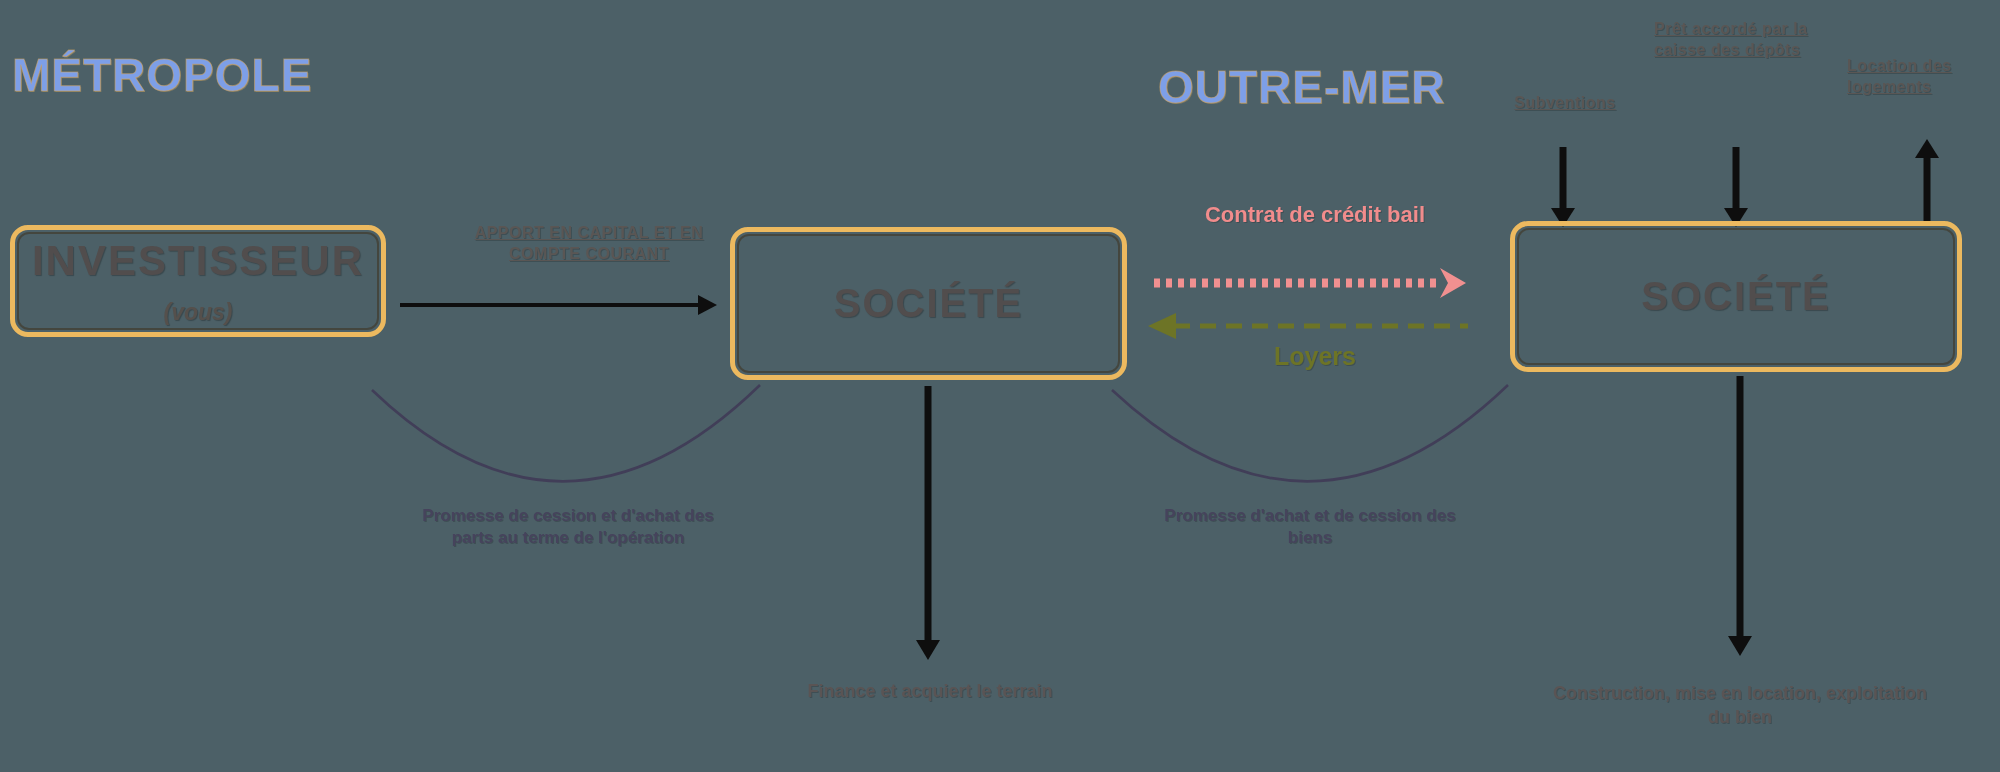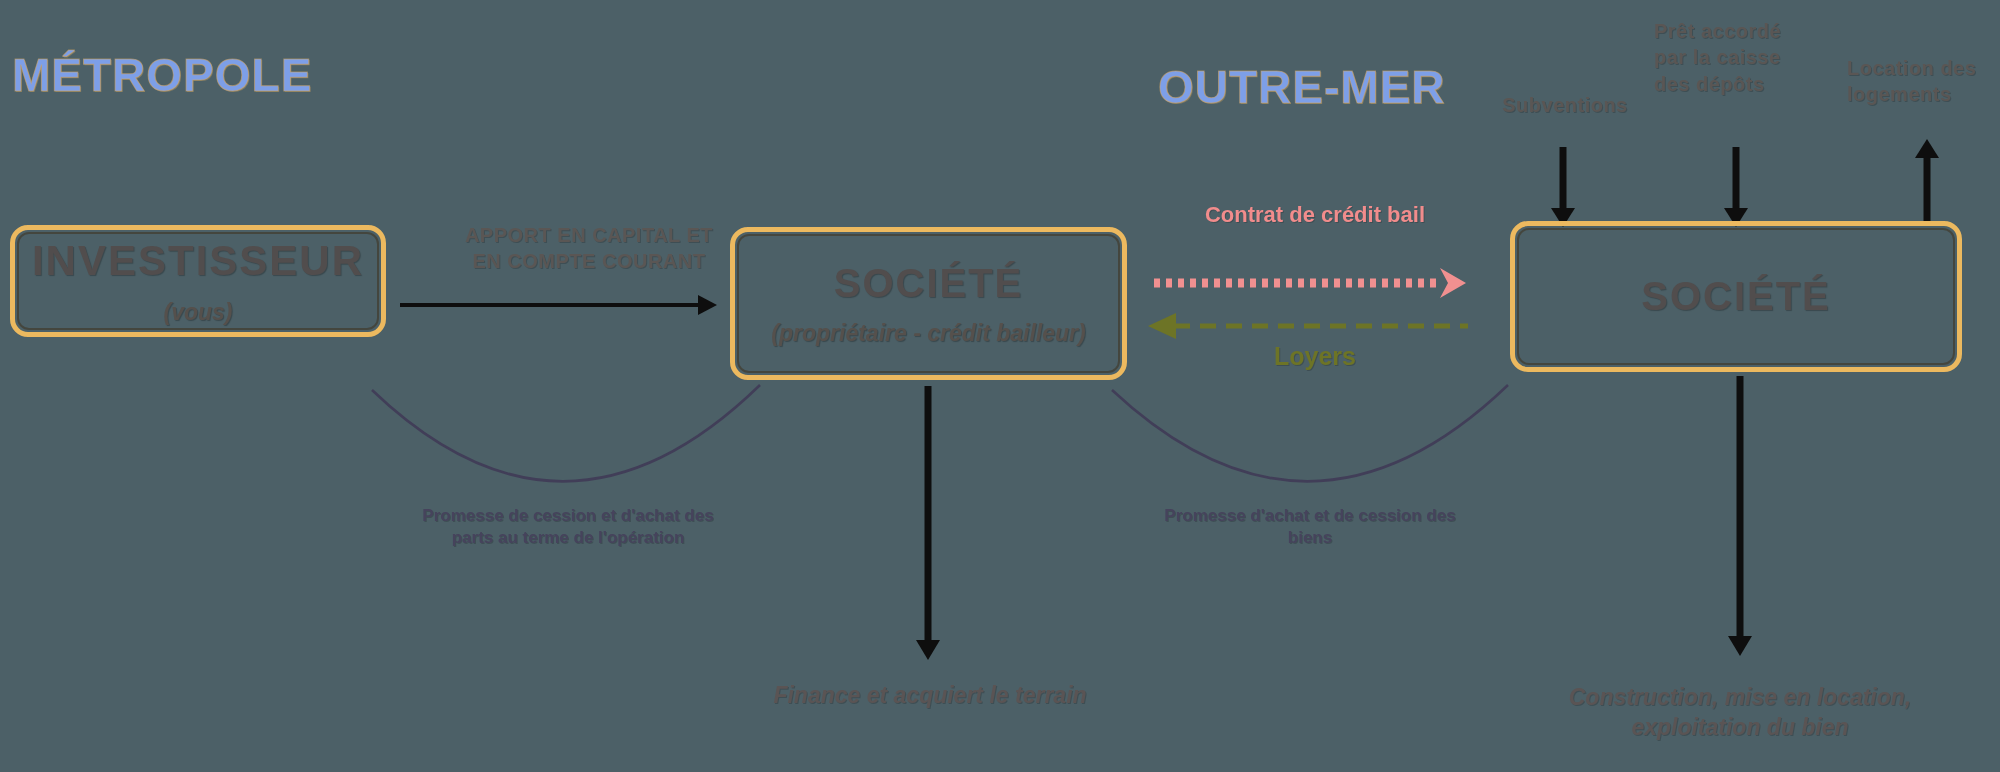--- a/index.html
+++ b/index.html
@@ -28,25 +28,25 @@
     text-shadow:1px 1px 1px rgba(0,0,0,.25);z-index:2;
   }
   .box-sub{
     font-size:23px;font-weight:700;color:#55504C;margin-top:14px;
     text-shadow:1px 1px 1px rgba(0,0,0,.25);z-index:2;font-style:italic;
   }
   .lbl{
     font-weight:700;color:#5A5654;text-align:center;line-height:1.32;
     text-shadow:1px 1px 0 rgba(0,0,0,.18);
   }
-  .lbl-dark{font-size:20px;letter-spacing:.5px;}
+  .lbl-dark{font-size:16px;letter-spacing:.5px;text-decoration:underline;}
   .lbl-pink{color:#F18C8C;font-size:22px;}
   .lbl-olive{color:#6D7426;font-size:25px;}
   .lbl-slate{color:#46435C;font-size:17px;}
-  .lbl-bottom{color:#5A5454;font-size:23px;font-style:italic;}
+  .lbl-bottom{color:#5A5454;font-size:18px;}
   .lbl-left{text-align:left;}
   svg.layer{position:absolute;left:0;top:0;z-index:1;}
   .txt{z-index:2;}
 </style>
 </head>
 <body>
 
 <svg class="layer" width="2000" height="772" viewBox="0 0 2000 772">
 
   <g>
@@ -95,21 +95,20 @@
 
 <div class="box txt" style="left:10px;top:225px;width:376px;height:112px;">
   <div class="box-inner"></div>
   <div class="box-title">INVESTISSEUR</div>
   <div class="box-sub">(vous)</div>
 </div>
 
 <div class="box txt" style="left:730px;top:227px;width:397px;height:153px;">
   <div class="box-inner"></div>
   <div class="box-title" style="font-size:40px;">SOCIÉTÉ</div>
-  <div class="box-sub">(propriétaire - crédit bailleur)</div>
 </div>
 
 <div class="box txt" style="left:1510px;top:221px;width:452px;height:151px;">
   <div class="box-inner"></div>
   <div class="box-title" style="font-size:40px;">SOCIÉTÉ</div>
 </div>
 
 <div class="abs lbl lbl-dark txt" style="left:428px;top:222px;width:250px;margin-left:36px;">APPORT EN CAPITAL ET EN COMPTE COURANT</div>
 
 <div class="abs lbl lbl-pink txt" style="left:1150px;top:200px;width:330px;">Contrat de crédit bail</div>

